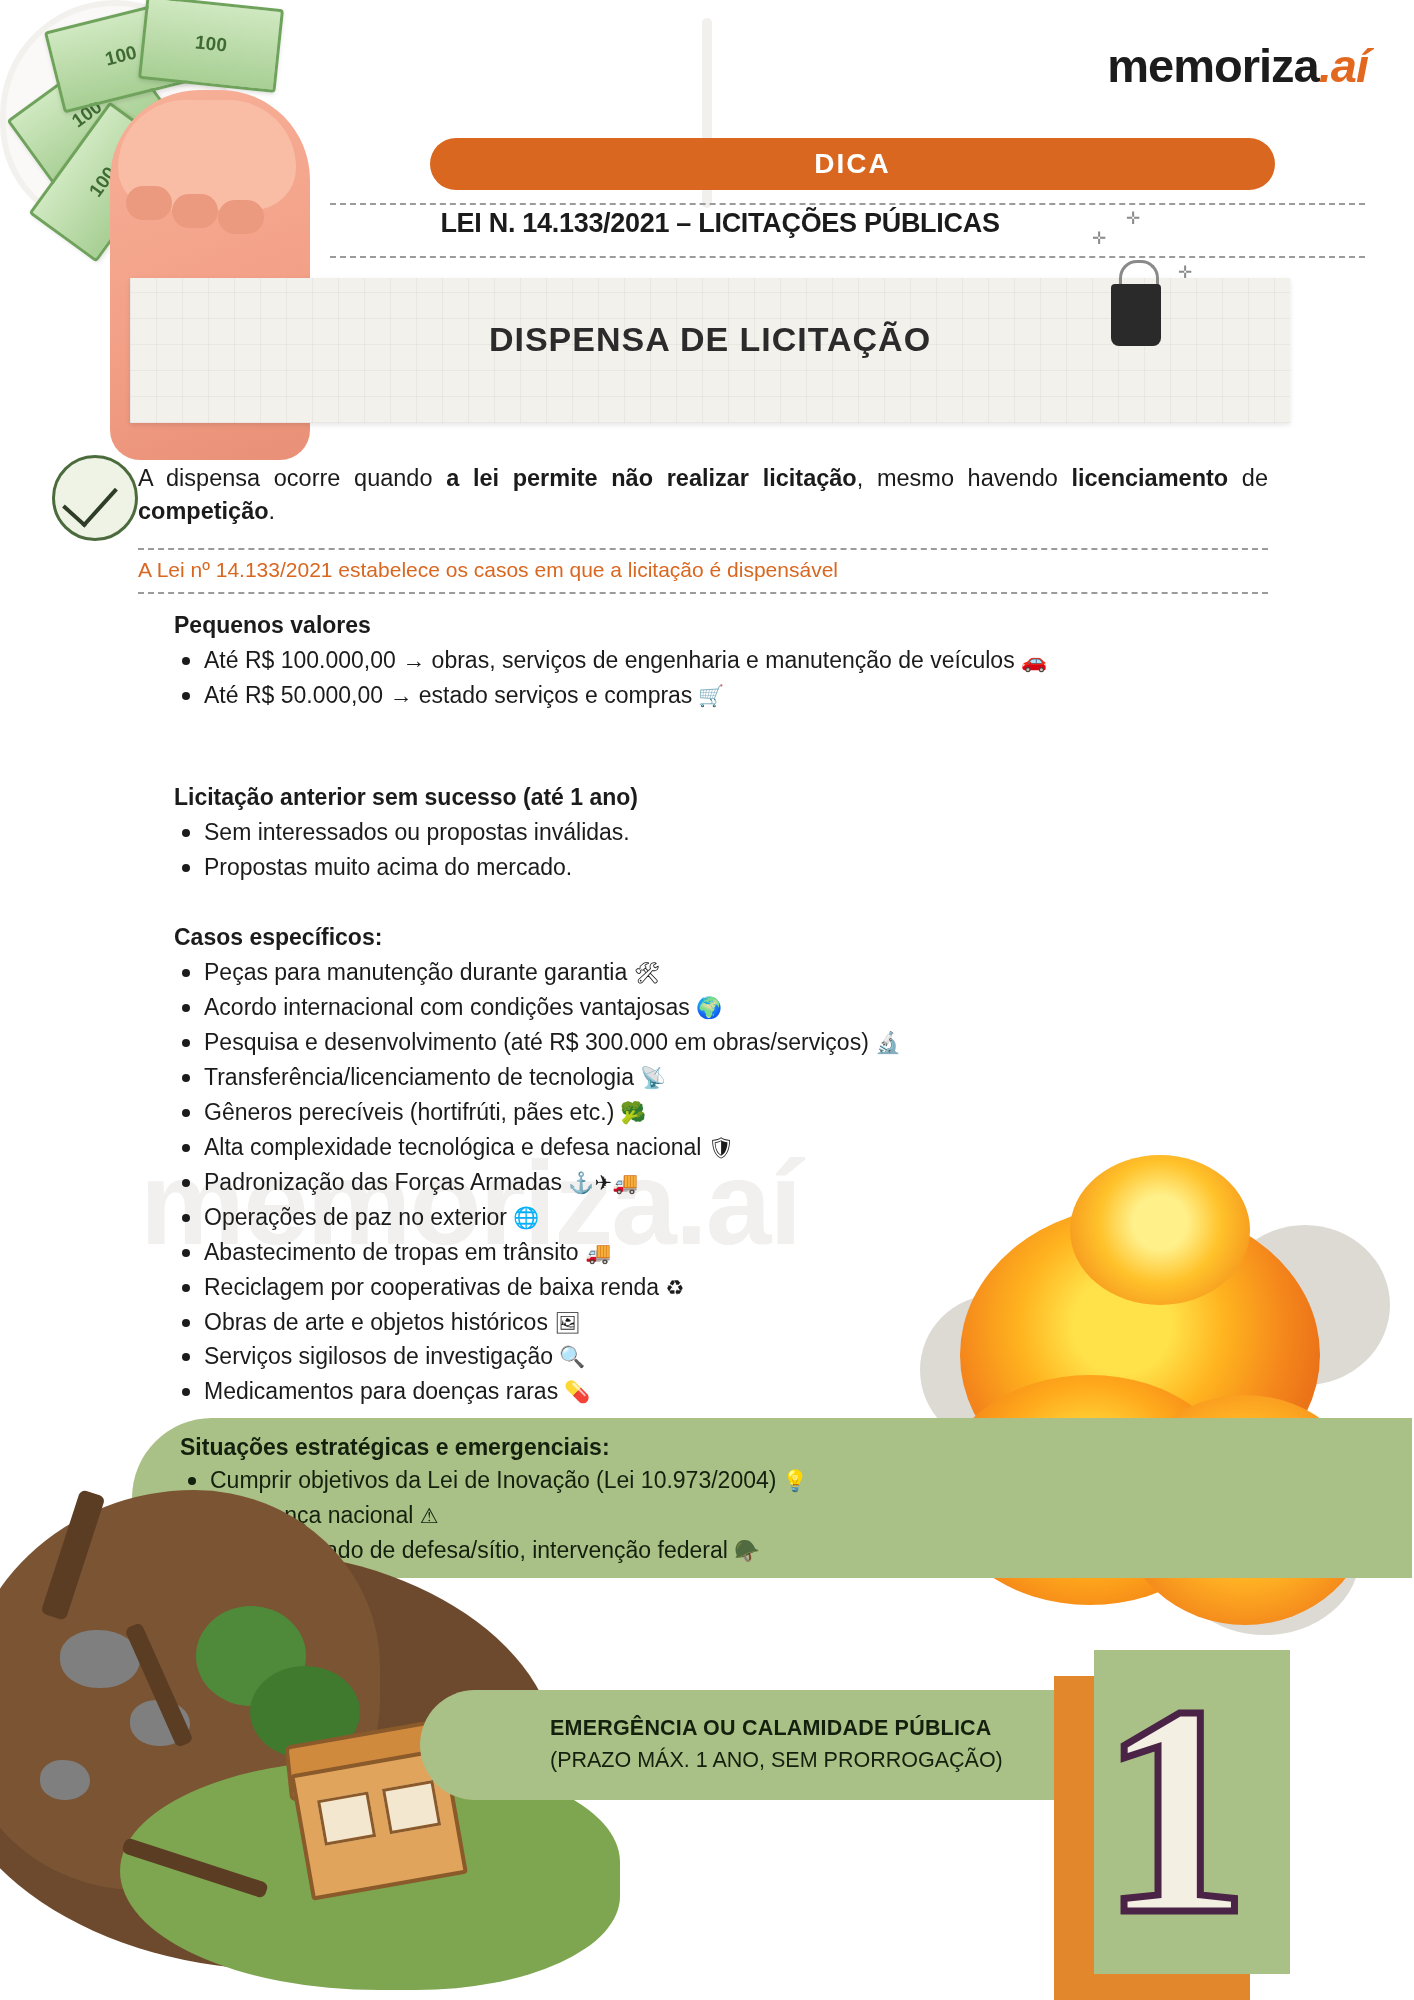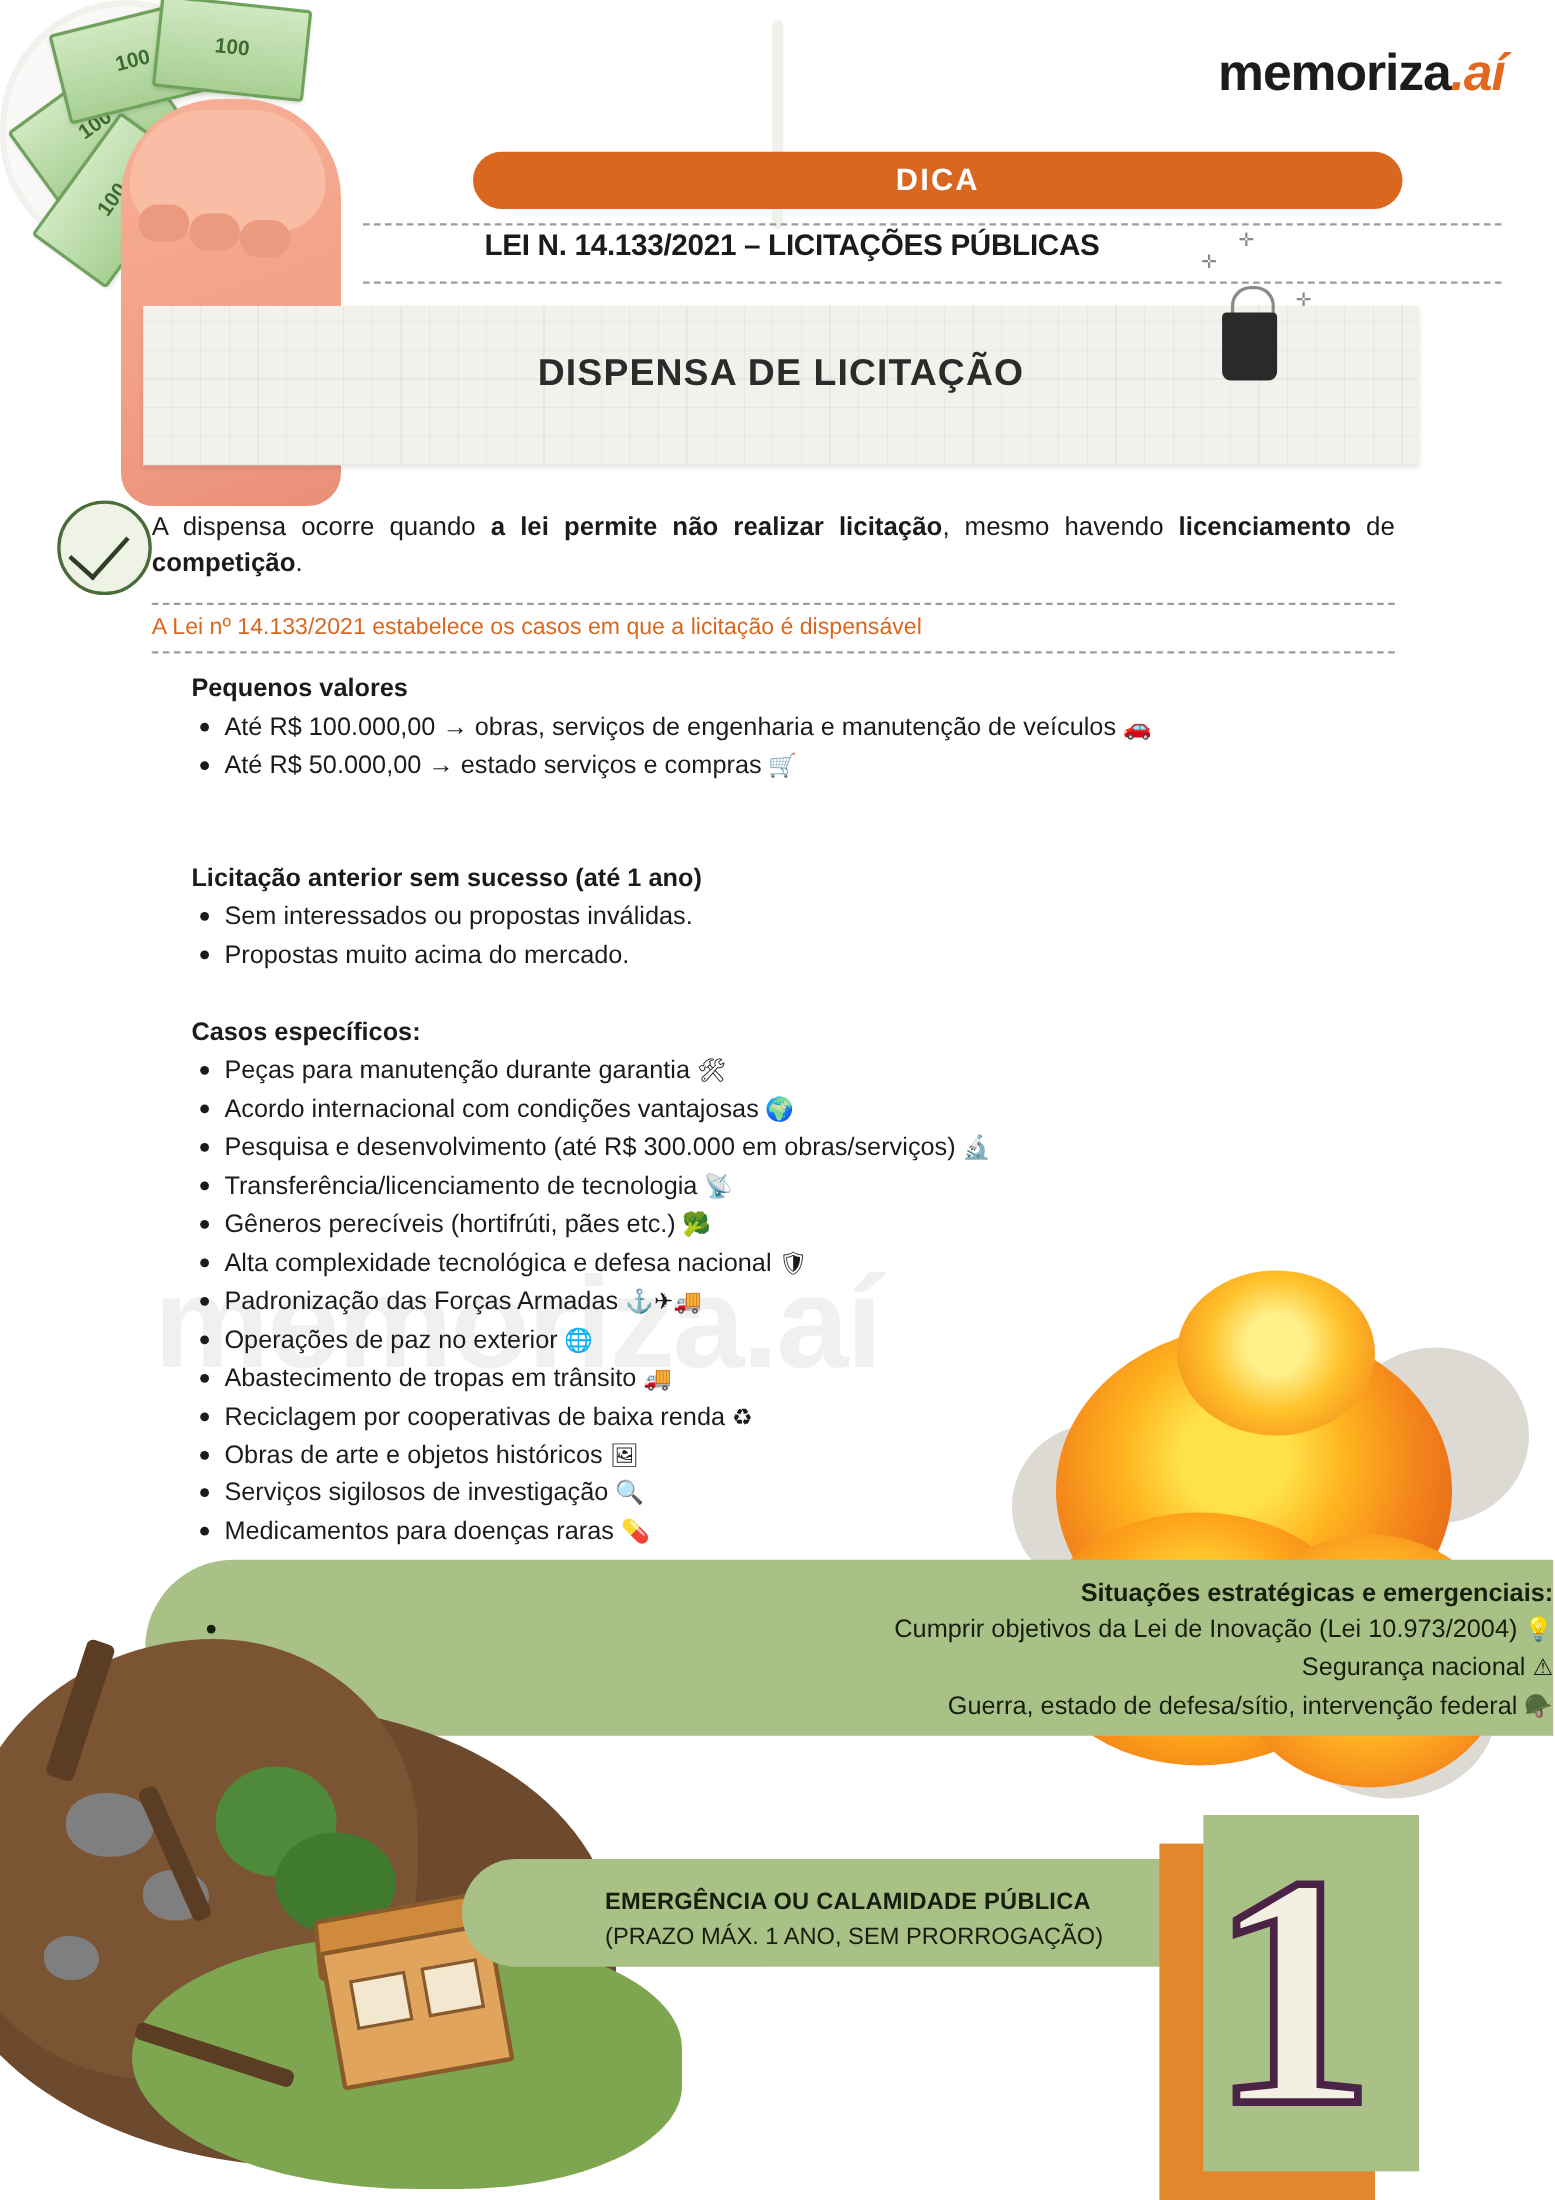--- a/index.html
+++ b/index.html
@@ -302,21 +302,20 @@
 
   
   .green-band {
     position: absolute;
     left: 132px;
     top: 1418px;
     width: 1280px;
     height: 160px;
     background: #a9c086;
     border-radius: 84px 0 0 84px;
-    text-align: right;
   }
   .green-band h3 {
     margin: 16px 0 2px 48px;
     font-size: 23px;
     font-weight: 800;
     color: #14200e;
   }
   .green-band ul.bul li { color: #14200e; }
   .green-band ul.bul { padding-left: 78px; }
   .green-band ul.bul li:before { background: #14200e; }
@@ -417,21 +416,21 @@
     background: #f4e7cf;
     border: 3px solid #8a5a2b;
   }
 
   
   .emerg {
     position: absolute;
     left: 420px;
     top: 1690px;
     width: 750px;
-    height: 98px;
+    height: 110px;
     background: #a9c086;
     border-radius: 60px 0 0 60px;
   }
   .emerg .t1 {
     position: absolute;
     left: 130px;
     top: 26px;
     font-size: 21.5px;
     font-weight: 800;
     color: #14200e;

